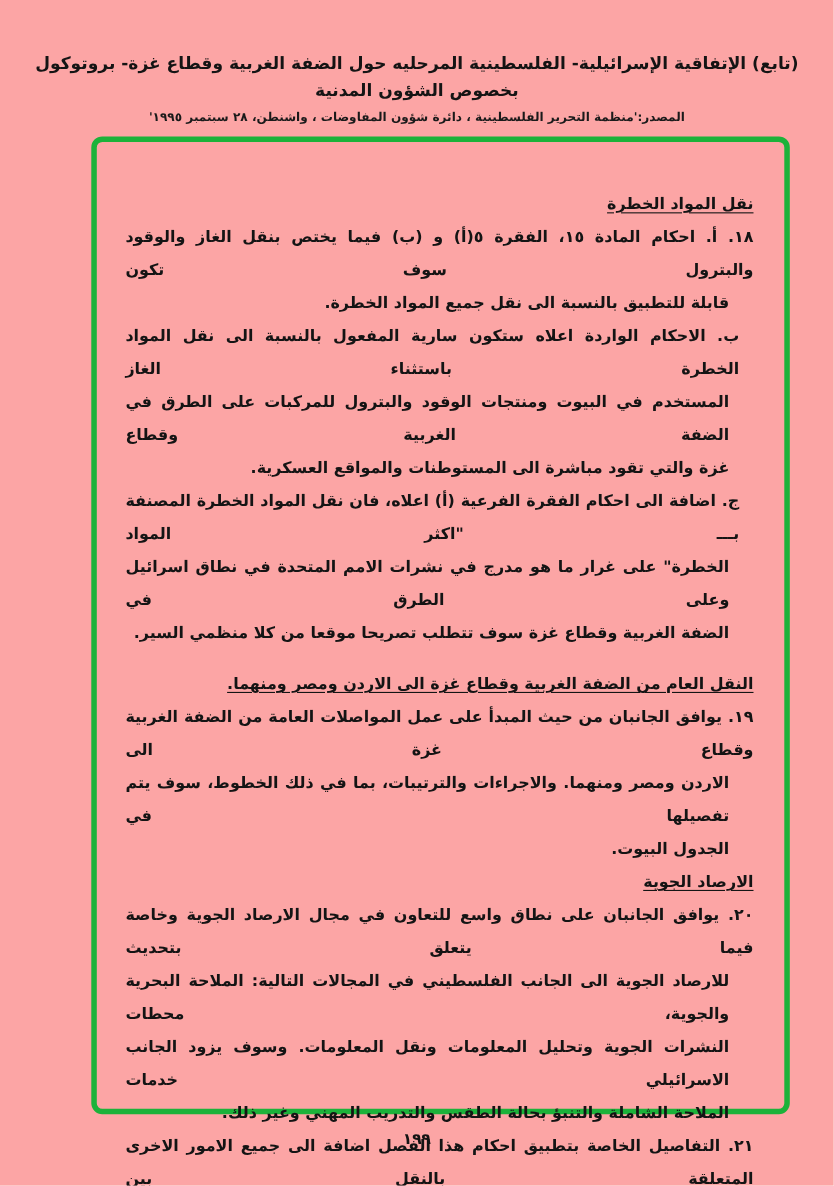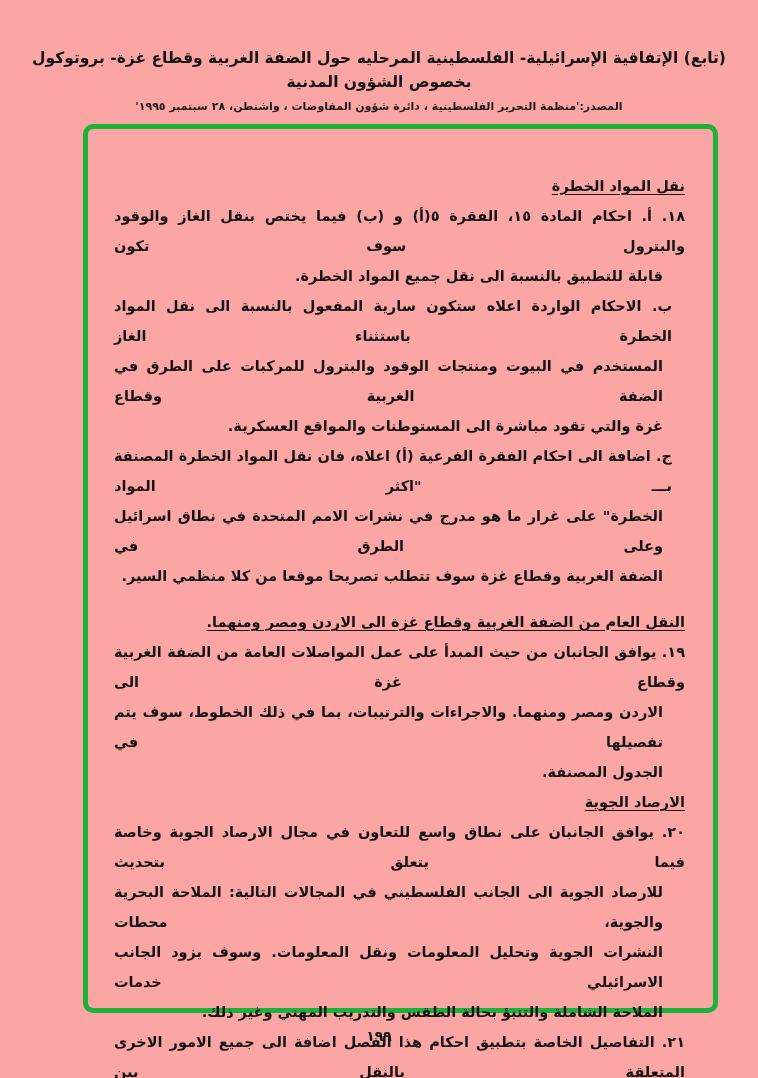--- a/index.html
+++ b/index.html
@@ -51,21 +51,21 @@
     <div class="ln last ind">غزة والتي تقود مباشرة الى المستوطنات والمواقع العسكرية.</div>
     <div class="ln just ind-sub">ج. اضافة الى احكام الفقرة الفرعية (أ) اعلاه، فان نقل المواد الخطرة  المصنفة بـــ "اكثر المواد</div>
     <div class="ln just ind">الخطرة" على غرار ما هو مدرج في نشرات الامم المتحدة في نطاق اسرائيل وعلى  الطرق في</div>
     <div class="ln last ind">الضفة الغربية وقطاع غزة سوف تتطلب تصريحا موقعا من كلا منظمي السير.</div>
 
     <div class="heading sec-gap">
       <span class="hd">النقل العام من الضفة الغربية وقطاع غزة الى الاردن ومصر ومنهما.</span>
     </div>
     <div class="ln just">١٩. يوافق الجانبان من حيث المبدأ على عمل المواصلات العامة من الضفة الغربية وقطاع غزة الى</div>
     <div class="ln just ind">الاردن ومصر ومنهما. والاجراءات والترتيبات، بما في ذلك  الخطوط، سوف يتم تفصيلها في</div>
-    <div class="ln last ind">الجدول المصنفة.</div>
+    <div class="ln last ind">الجدول البيوت.</div>
 
     <div class="heading">
       <span class="hd">الارصاد الجوية</span>
     </div>
     <div class="ln just">٢٠. يوافق الجانبان على نطاق واسع للتعاون في مجال الارصاد الجوية وخاصة فيما يتعلق بتحديث</div>
     <div class="ln just ind">للارصاد الجوية الى الجانب الفلسطيني في المجالات التالية: الملاحة البحرية  والجوية، محطات</div>
     <div class="ln just ind">النشرات الجوية وتحليل المعلومات ونقل المعلومات. وسوف يزود الجانب الاسرائيلي خدمات</div>
     <div class="ln last ind">الملاحة الشاملة والتنبؤ بحالة الطقس والتدريب المهني وغير ذلك.</div>
 
     <div class="ln just">٢١. التفاصيل الخاصة بتطبيق احكام هذا الفصل اضافة الى جميع الامور الاخرى المتعلقة بالنقل  بين</div>

